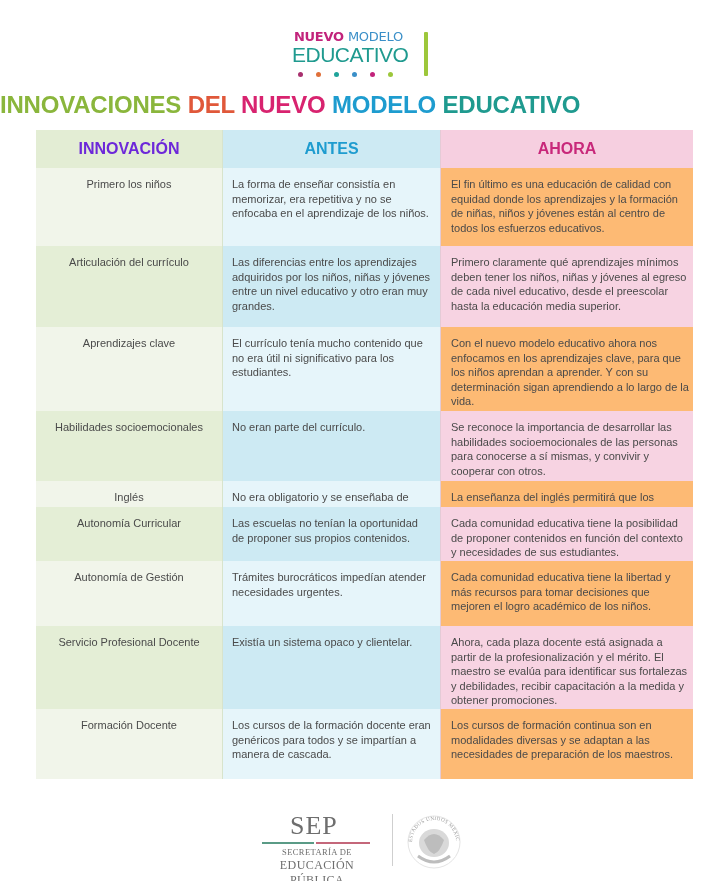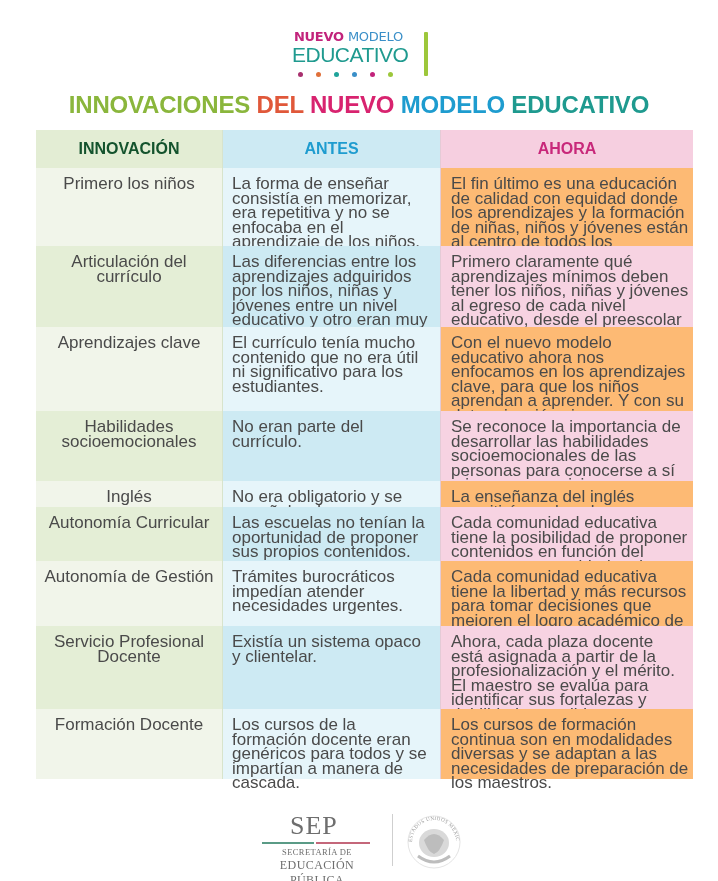--- a/index.html
+++ b/index.html
@@ -7,31 +7,31 @@
 
   .logo { position: absolute; left: 292px; top: 30px; width: 140px; height: 52px; }
   .logo-line1 { position: absolute; left: 2px; top: 0px; font-size: 13px; font-weight: bold; letter-spacing: -0.3px; white-space: nowrap; line-height: 14px; }
   .logo-line1 .a { color: #c2237b; }
   .logo-line1 .b { color: #3a8fc8; font-weight: normal; }
   .logo-line2 { position: absolute; left: 0px; top: 13px; font-size: 21px; color: #1f9a8f; letter-spacing: -0.5px; line-height: 24px; white-space: nowrap; font-family: "Liberation Sans", sans-serif; }
   .logo-bar { position: absolute; left: 132px; top: 2px; width: 4px; height: 44px; background: #9dc73b; border-radius: 1px; }
   .logo-dots { position: absolute; left: 6px; top: 42px; display: flex; gap: 13px; }
   .logo-dots span { width: 5px; height: 5px; border-radius: 50%; display: block; }
 
-  .main-title { position: absolute; left: 0; width: 718px; top: 91px; text-align: center; font-family: "Liberation Sans", sans-serif; font-weight: bold; font-size: 24px; letter-spacing: -0.2px; white-space: nowrap; }
+  .main-title { position: absolute; left: 0; width: 718px; top: 91px; font-family: "Liberation Sans", sans-serif; font-weight: bold; font-size: 24px; letter-spacing: -0.2px; white-space: nowrap; }
 
   .tbl { position: absolute; left: 36px; top: 130px; width: 657px; }
   .row { display: flex; }
-  .cell { box-sizing: border-box; font-family: "Liberation Sans", sans-serif; font-size: 17px; line-height: 14.6px; color: #4a4a4a; }
+  .cell { box-sizing: border-box; font-family: "Liberation Sans", sans-serif; font-size: 11px; line-height: 14.6px; color: #4a4a4a; }
   .c1 { width: 187px; text-align: center; padding: 9px 6px 0 6px; border-right: 1px solid #d8e4cc; }
   .c2 { width: 218px; padding: 9px 8px 17px 9px; border-right: 1px solid #e4cbd6; }
   .c3 { width: 252px; padding: 9px 4px 0 10px; }
 
   .hdr .cell { font-family: "Liberation Sans", sans-serif; font-weight: bold; font-size: 16px; text-align: center; height: 38px; line-height: 38px; padding: 0; }
-  .hdr .c1 { background: #e3edd4; color: #14532d; }
+  .hdr .c1 { background: #e3edd4; color: #6d28d9; }
   .hdr .c2 { background: #cdeaf3; color: #1e9ccf; }
   .hdr .c3 { background: #f6cfe0; color: #c8287a; }
 
   .row.light .c1 { background: #f1f5ea; }
   .row.light .c2 { background: #e6f5fa; }
   .row.light .c3 { background: #fdba74; }
   .row.dark .c1 { background: #e4eed6; }
   .row.dark .c2 { background: #cdeaf3; }
   .row.dark .c3 { background: #f7d3e2; }
 

